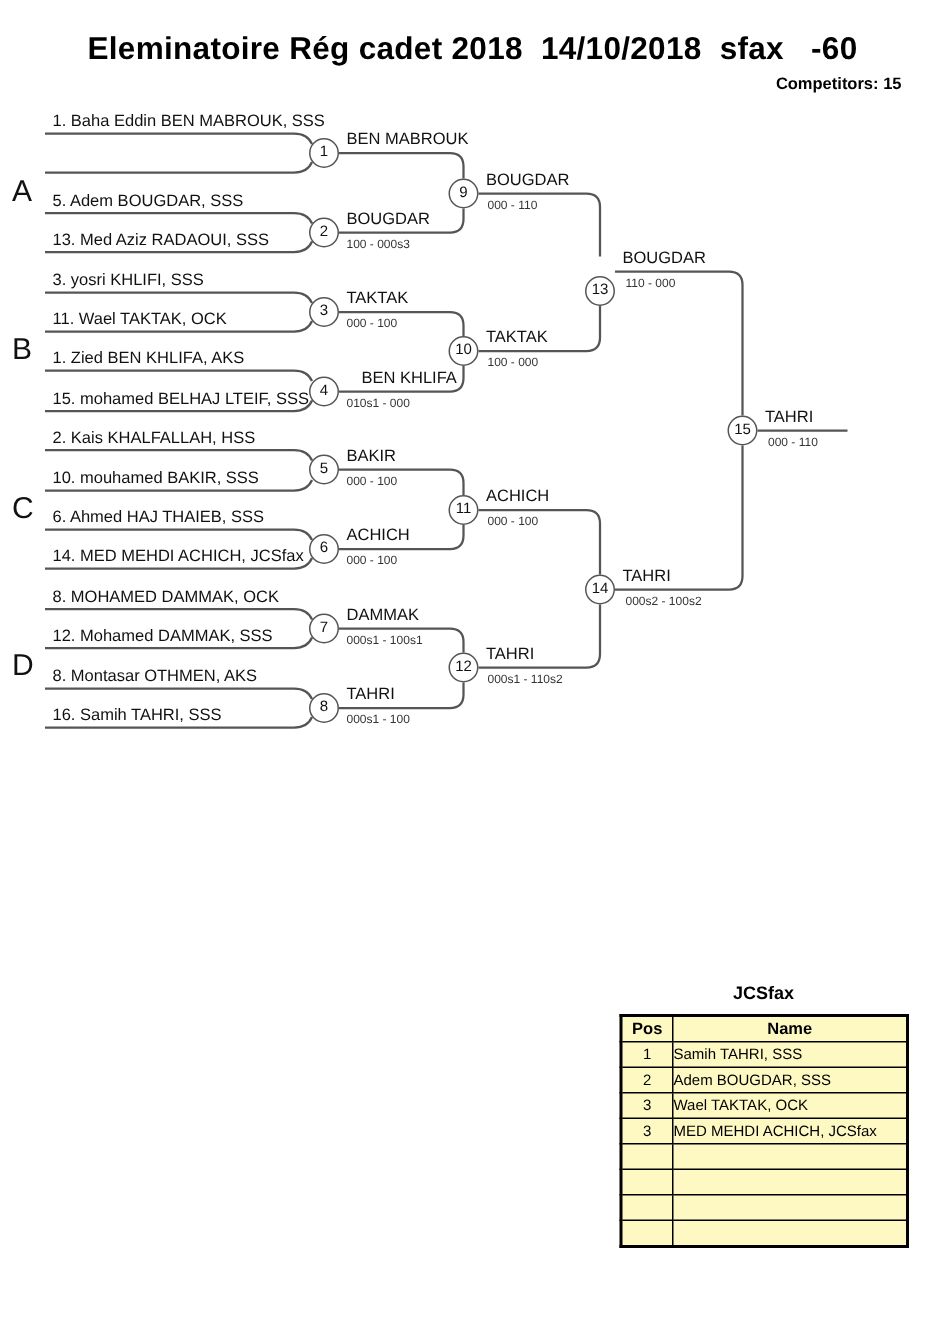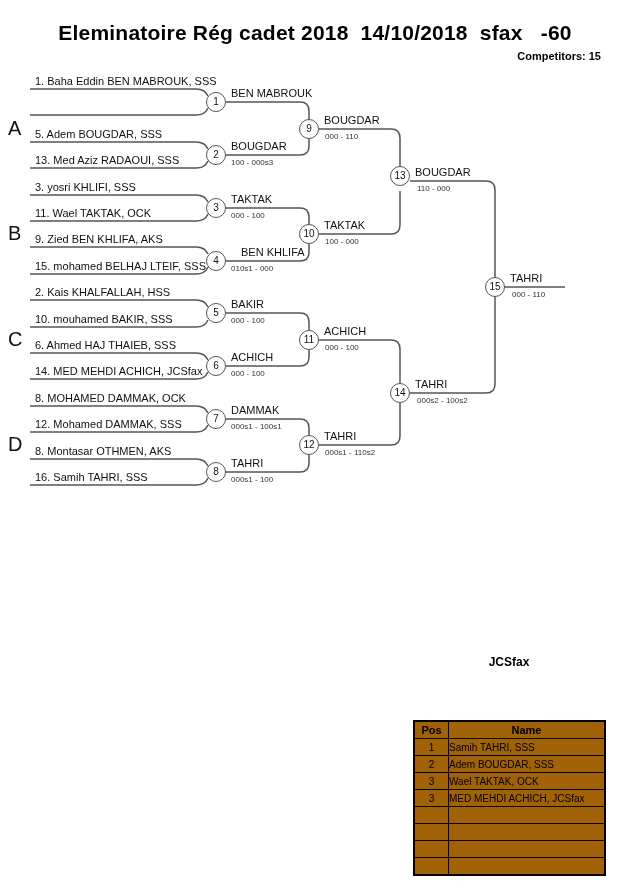--- a/index.html
+++ b/index.html
@@ -23,21 +23,21 @@
     font-size:10px; text-align:center; line-height:17px; color:#111;
   }
   .winner { position:absolute; font-size:11px; white-space:nowrap; color:#111; }
   .score { position:absolute; font-size:8px; white-space:nowrap; color:#333; }
   .results-title {
     position:absolute; left:413px; top:655px; width:192px; text-align:center;
     font-size:12px; font-weight:bold;
   }
   table.results {
     position:absolute; left:413px; top:676px; border-collapse:collapse;
-    border:2px solid #000; background:#a16207;margin-top:44px;
+    border:2px solid #000; background:#fef9c3;
   }
   table.results th, table.results td { border:1px solid #000; height:16px; padding:0; }
   table.results th { font-size:11px; font-weight:bold; text-align:center; }
   .col-pos { width:33px; text-align:center; font-size:10px; }
   .col-name { width:155px; font-size:10px; }
   td.col-name { padding-left:6px; text-align:left; }
 </style>
 </head>
 <body>
 
@@ -76,21 +76,21 @@
   <div class="group" style="left:8px;top:222px">B</div>
   <div class="group" style="left:8px;top:328px">C</div>
   <div class="group" style="left:8px;top:433px">D</div>
 
   <div class="slot" style="left:35px;top:75px">1. Baha Eddin BEN MABROUK, SSS</div>
   <div class="slot" style="left:35px;top:101px"></div>
   <div class="slot" style="left:35px;top:128px">5. Adem BOUGDAR, SSS</div>
   <div class="slot" style="left:35px;top:154px">13. Med Aziz RADAOUI, SSS</div>
   <div class="slot" style="left:35px;top:181px">3. yosri KHLIFI, SSS</div>
   <div class="slot" style="left:35px;top:207px">11. Wael TAKTAK, OCK</div>
-  <div class="slot" style="left:35px;top:233px">9. Zied BEN KHLIFA, AKS</div>
+  <div class="slot" style="left:35px;top:233px">1. Zied BEN KHLIFA, AKS</div>
   <div class="slot" style="left:35px;top:260px">15. mohamed BELHAJ LTEIF, SSS</div>
   <div class="slot" style="left:35px;top:286px">2. Kais KHALFALLAH, HSS</div>
   <div class="slot" style="left:35px;top:313px">10. mouhamed BAKIR, SSS</div>
   <div class="slot" style="left:35px;top:339px">6. Ahmed HAJ THAIEB, SSS</div>
   <div class="slot" style="left:35px;top:365px">14. MED MEHDI ACHICH, JCSfax</div>
   <div class="slot" style="left:35px;top:392px">8. MOHAMED DAMMAK, OCK</div>
   <div class="slot" style="left:35px;top:418px">12. Mohamed DAMMAK, SSS</div>
   <div class="slot" style="left:35px;top:445px">8. Montasar OTHMEN, AKS</div>
   <div class="slot" style="left:35px;top:471px">16. Samih TAHRI, SSS</div>
 
@@ -99,21 +99,21 @@
   <div class="mc" style="left:206px;top:198px">3</div>
   <div class="mc" style="left:206px;top:251px">4</div>
   <div class="mc" style="left:206px;top:303px">5</div>
   <div class="mc" style="left:206px;top:356px">6</div>
   <div class="mc" style="left:206px;top:409px">7</div>
   <div class="mc" style="left:206px;top:462px">8</div>
   <div class="mc" style="left:299px;top:119px">9</div>
   <div class="mc" style="left:299px;top:224px">10</div>
   <div class="mc" style="left:299px;top:330px">11</div>
   <div class="mc" style="left:299px;top:435px">12</div>
-  <div class="mc" style="left:390px;top:166px">13</div>
+  <div class="mc" style="left:390px;top:184px">13</div>
   <div class="mc" style="left:390px;top:383px">14</div>
   <div class="mc" style="left:485px;top:277px">15</div>
 
   <div class="winner" style="left:231px;top:87px">BEN MABROUK</div>
   <div class="winner" style="left:231px;top:140px">BOUGDAR</div>
   <div class="winner" style="left:231px;top:193px">TAKTAK</div>
   <div class="winner" style="left:241px;top:246px">BEN KHLIFA</div>
   <div class="winner" style="left:231px;top:298px">BAKIR</div>
   <div class="winner" style="left:231px;top:351px">ACHICH</div>
   <div class="winner" style="left:231px;top:404px">DAMMAK</div>

